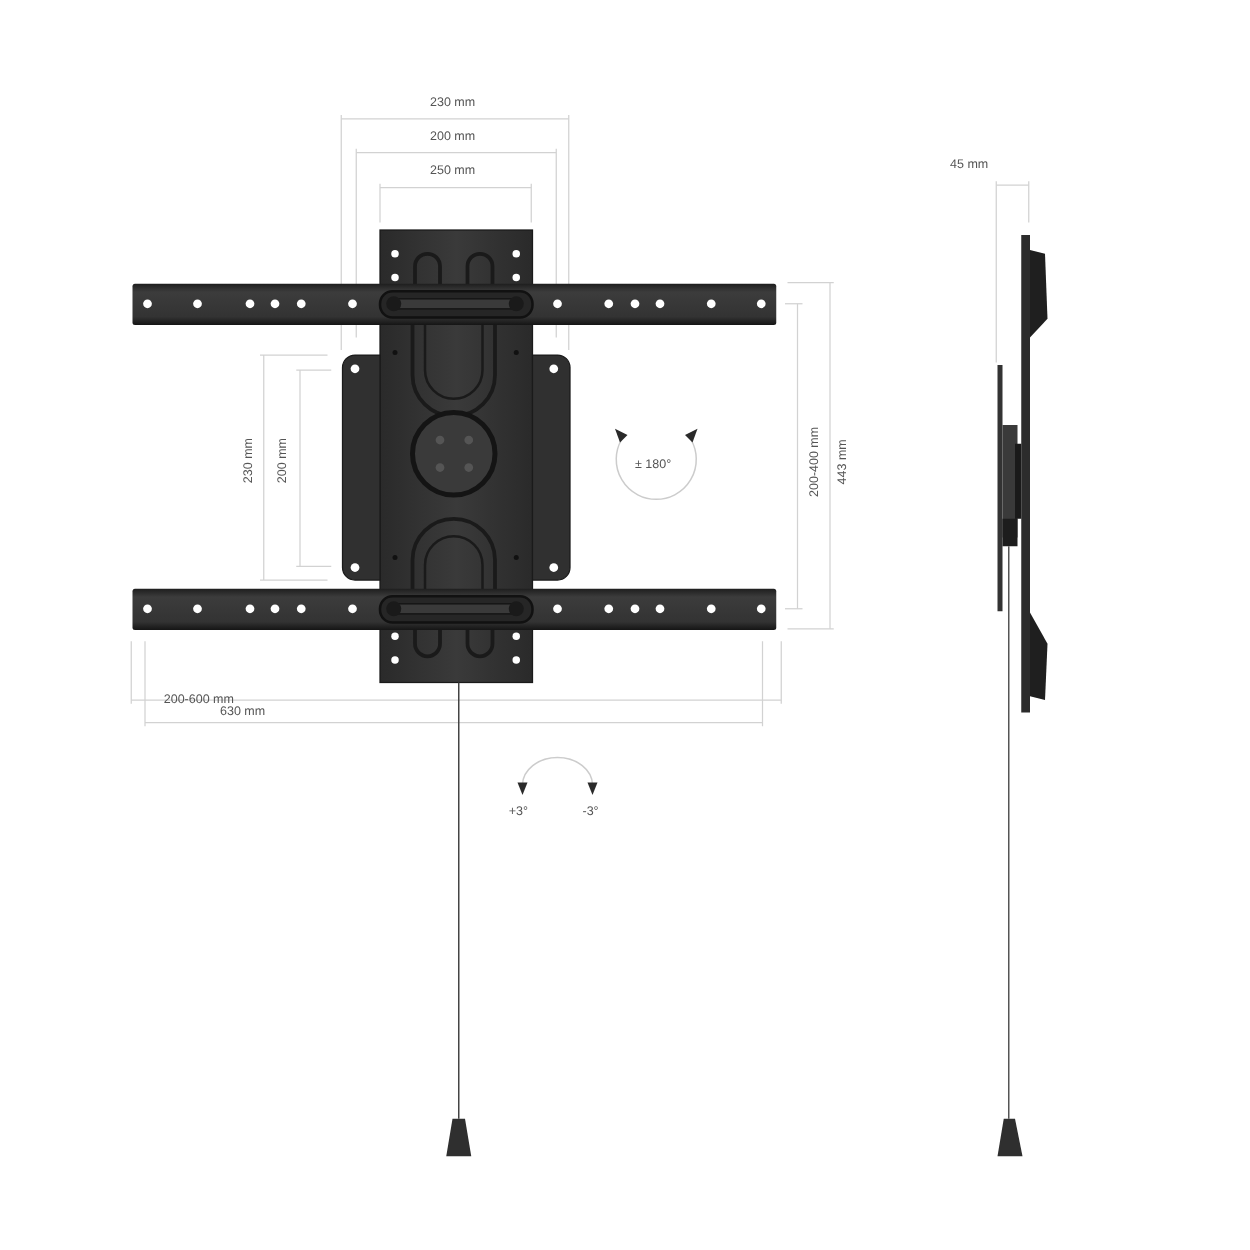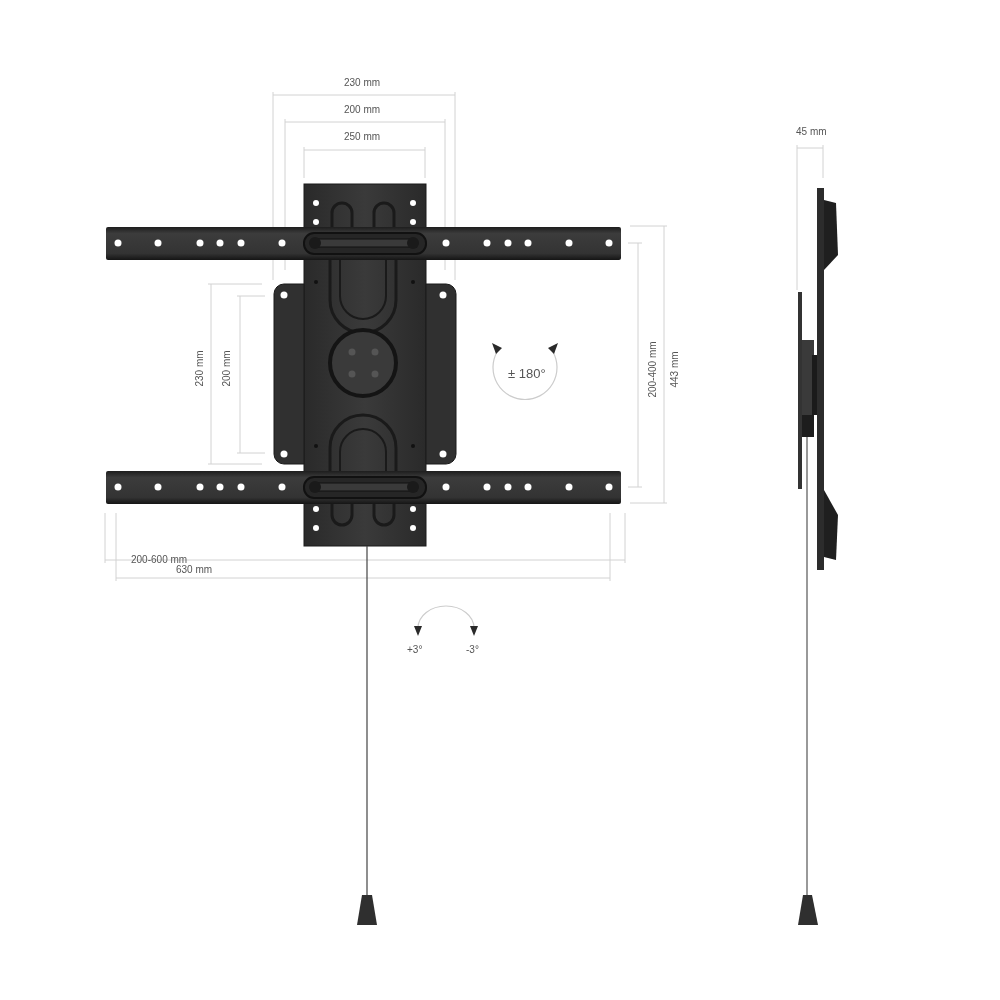--- a/index.html
+++ b/index.html
@@ -202,18 +202,18 @@
 
 <span class="vlbl" style="left:169px;top:363px;width:60px;text-align:center;">230  mm</span>
 <span class="vlbl" style="left:196px;top:363px;width:60px;text-align:center;">200  mm</span>
 
 <span class="vlbl" style="left:612px;top:364px;width:80px;text-align:center;">200-400  mm</span>
 <span class="vlbl" style="left:644px;top:364px;width:60px;text-align:center;">443  mm</span>
 
 <span class="lbl" style="left:135px;top:564px;margin-left:41px;">630  mm</span>
 <span class="lbl" style="left:131px;top:554px;text-align:center;">200-600 mm</span>
 
-<span class="lbl" style="left:508px;top:366px;font-size:13px;">± 180°</span>
+<span class="lbl" style="left:508px;top:366px;font-size:10px;">± 180°</span>
 
 <span class="lbl" style="left:407px;top:644px;">+3°</span>
 <span class="lbl" style="left:466px;top:644px;">-3°</span>
 
-<span class="lbl" style="left:796px;top:126px;">45 mm</span>
+<span class="lbl" style="left:760px;top:126px;">45 mm</span>
 
 </body></html>

